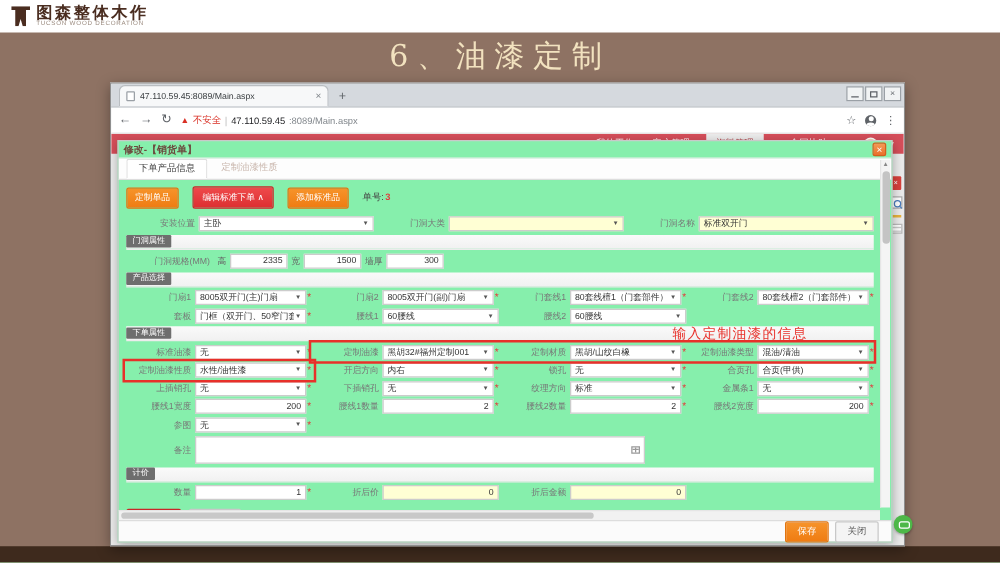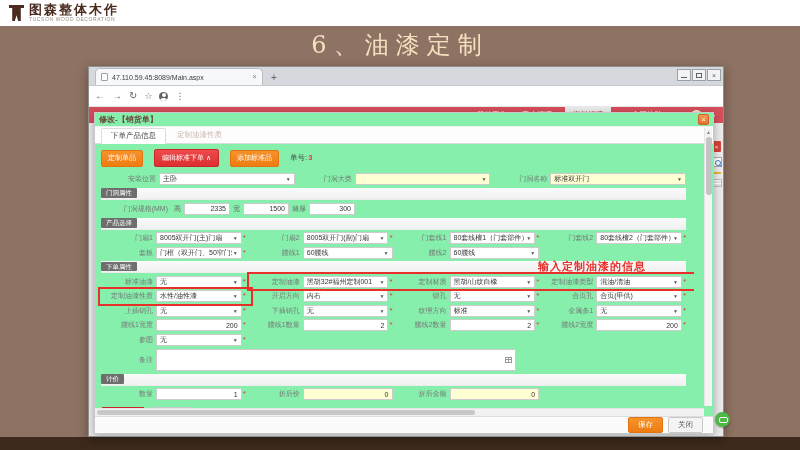--- a/index.html
+++ b/index.html
@@ -63,24 +63,24 @@
   .st-search::before{content:"";position:absolute;left:2px;top:2px;width:4px;height:4px;border:1px solid #4a7dbd;border-radius:50%}
   .st-search::after{content:"";position:absolute;left:6px;top:6.5px;width:2.5px;height:1px;background:#4a7dbd;transform:rotate(45deg)}
   .st-dash{width:8px;height:2px;background:#e8b23c}
   .st-gray{width:10px;height:8px;border:1px solid #bbb;background:repeating-linear-gradient(#fff,#fff 1px,#c9c9c9 2px,#fff 3px)}
 
   
   .modal{position:absolute;left:5px;top:5px;width:620px;height:322px;background:#86efac;border:1px solid #c9c9c9;box-shadow:0 2px 8px rgba(0,0,0,.3)}
   .mtitle{height:14px;display:flex;align-items:center;padding:0 4px;border-bottom:1px solid #eee}
   .mtitle-txt{font-size:8px;font-weight:bold;color:#6b4a3e}
   .mclose{margin-left:auto;width:11px;height:11px;background:linear-gradient(#f49a55,#e9702c);border:1px solid #d45f1e;border-radius:2px;color:#fff;font-size:8px;line-height:9px;text-align:center}
-  .mtabs{display:flex;align-items:center;height:17px;padding:0 6px;border-bottom:1px solid #ddd;background:#fdfdfd;gap:2px}
+  .mtabs{display:flex;align-items:flex-start;height:17px;padding:0 6px;border-bottom:1px solid #ddd;background:#fdfdfd;gap:2px}
   .tab-item{font-size:7.5px;padding:2px 9px;color:#c9b6ac;white-space:nowrap}
   .tab-item.active{border:1px solid #ddd;border-bottom:1px solid #fff;margin-bottom:-1px;background:#fff;color:#444;border-radius:2px 2px 0 0}
-  .mscroll{position:relative;height:266px;padding:2px 8px 0 6px;margin-right:19px;overflow:hidden}
+  .mscroll{position:relative;height:266px;padding:2px 8px 0 6px;margin-right:6px;overflow:hidden}
   .toolbar{display:flex;align-items:center;gap:11px;padding:3px 0 4px}
   .btn{display:inline-flex;align-items:center;justify-content:center;border-radius:2px;white-space:nowrap;cursor:default}
   .btn.orange{background:linear-gradient(#f6932a,#ef7c12);color:#fff;font-size:7px;padding:2.5px 6px;border:1px solid #e07410}
   .btn.red{background:linear-gradient(#ee4a4c,#dd2f31);color:#fff;font-size:7px;padding:3px 7px;border:1px solid #c92628}
   .btn.gray{background:#f4f4f4;color:#555;font-size:7px;padding:2.5px 6px;border:1px solid #c8c8c8}
   .order-no{font-size:7.5px;color:#444}
   .order-no b{color:#e23b3d;margin-left:1px}
 
   .sec-head{display:flex;align-items:center;height:12px;border-bottom:1px solid #ececec;margin:2px 0 2px;background:linear-gradient(#fafafa,#f1f1f1)}
   .badge{background:#6e6e6e;color:#fff;font-size:6.5px;padding:1px 5px;border-radius:1px;line-height:1.2}
@@ -99,29 +99,29 @@
   .srow{display:flex;align-items:center;height:14px;margin:2px 0}
   .srow .flabel{width:70px}
   .sk{font-size:7px;color:#666;margin:0 3px}
   .srow .inp{flex:none;width:46px}
   .tarea{flex:1;max-width:360px;height:22px;border:1px solid #ccc;background:#fff;position:relative}
   .frow.tall .fcell{height:24px}
   .grid-icon{position:absolute;right:3px;top:50%;transform:translateY(-50%);width:7px;height:6px;border:1px solid #999;
     background:linear-gradient(#999,#999) 50% 0/1px 100% no-repeat,linear-gradient(#999,#999) 0 50%/100% 1px no-repeat}
   .actions{display:flex;align-items:center;gap:6px;margin-top:6px}
   .collapse{margin-left:auto;font-size:7px;color:#555;border:1px solid #d5d5d5;background:#fafafa;padding:2px 5px;border-radius:2px}
-  .annotation{position:absolute;font-size:11px;font-weight:bold;color:#e8302a;letter-spacing:1px;white-space:nowrap;z-index:6}
+  .annotation{position:absolute;font-size:11px;font-weight:normal;color:#e8302a;letter-spacing:1px;white-space:nowrap;z-index:6}
   .hl-box{position:absolute;border:2px solid #e8302a;z-index:5;pointer-events:none}
 
   .vscroll{position:absolute;top:15px;right:1px;bottom:27px;width:8px;background:#f4f4f4;border-left:1px solid #e5e5e5}
   .varrow{display:block;font-size:5px;color:#888;text-align:center;line-height:8px}
   .vthumb{position:absolute;top:9px;left:1px;width:6px;height:58px;background:#c4c4c4;border-radius:3px}
   .hscroll{position:absolute;left:0;right:9px;bottom:17px;height:8px;background:#f1f1f1;border-top:1px solid #e5e5e5}
   .hthumb{position:absolute;left:2px;top:1px;height:5px;width:62%;background:#c8c8c8;border-radius:3px}
-  .mfooter{position:absolute;left:0;right:0;bottom:0;height:17px;border-top:1px solid #ddd;background:#fbfbfb;display:flex;justify-content:flex-end;gap:5px;padding-right:10px}
+  .mfooter{position:absolute;left:0;right:0;bottom:0;height:17px;border-top:1px solid #ddd;background:#fbfbfb;display:flex;align-items:center;justify-content:flex-end;gap:5px;padding-right:10px}
   .mfooter .btn{font-size:7.5px;padding:2.5px 9px}
 
   .float-chat{position:absolute;left:715px;top:412px;width:15px;height:15px;border-radius:50%;background:#4db848;box-shadow:0 1px 2px rgba(0,0,0,.3);z-index:40}
   .float-chat::before{content:"";position:absolute;left:4px;top:5px;width:7px;height:4px;border:1px solid #fff;border-radius:2px}
 </style>
 </head>
 <body>
 
 <div class="stage">
 
@@ -152,20 +152,27 @@
         <span class="wbtn">
             <span class="wmax-box"></span>
           </span>
         <span class="wbtn">×</span>
       </div>
     </div>
     <div class="addressbar">
       <span class="navic">←</span>
       <span class="navic">→</span>
       <span class="navic">↻</span>
+      <div class="url-wrap">
+        <span class="warn-tri">▲</span>
+        <span class="warn-txt">不安全</span>
+        <span class="url-sep">|</span>
+        <span class="url-host">47.110.59.45</span>
+        <span class="url-path">:8089/Main.aspx</span>
+      </div>
       <div class="abar-right">
         <span class="star">☆</span>
         <span class="profile"></span>
         <span class="kebab">⋮</span>
       </div>
     </div>
 
     <div class="bcontent">
       <div class="redbar">
         <svg class="site-logo" width="58" height="10" viewBox="0 0 58 10">

